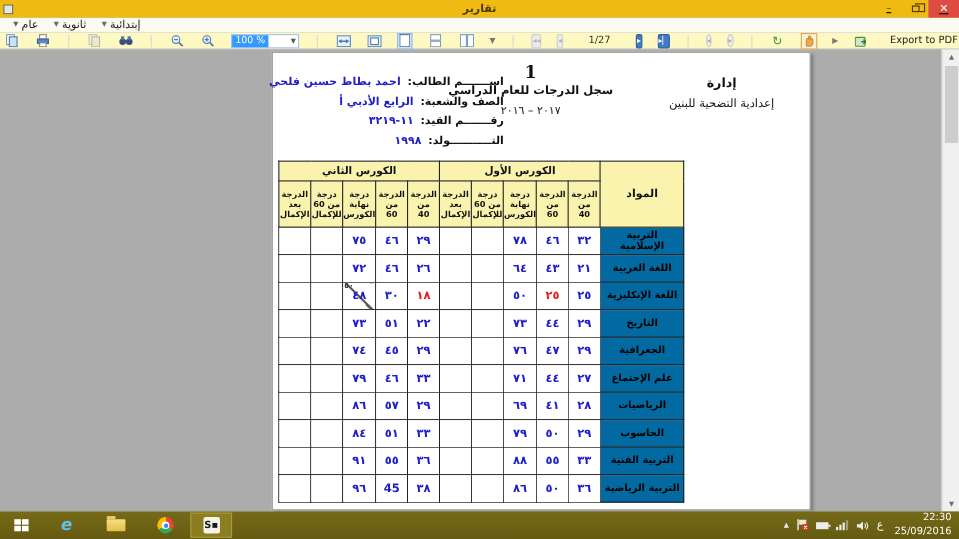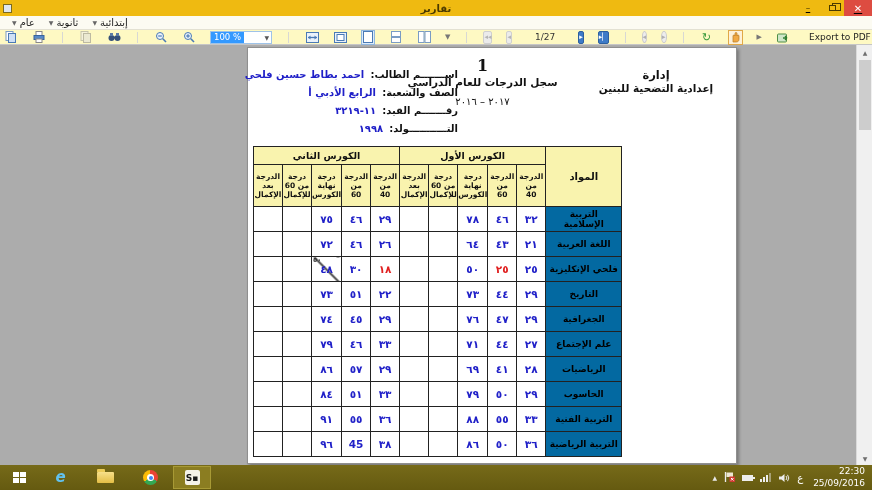--- a/index.html
+++ b/index.html
@@ -39,21 +39,21 @@
   .hand-box{border:1px solid #E0A847;background:#FDF1D8;height:15px;display:flex;align-items:center;padding:0 1px;}
   .mini-caret{color:#777;font-size:7px;}
   .export-btn{display:flex;align-items:center;gap:3px;padding:0 5px;cursor:default;white-space:nowrap;}
 
   
   .content{position:absolute;top:45px;left:0;width:856px;height:420px;background:#ACACAC;overflow:hidden;}
   .doc-page{position:absolute;left:247px;top:2px;width:490px;height:417px;background:#fff;border:1px solid #8f8f8f;box-shadow:2px 2px 3px rgba(0,0,0,.3);}
 
   .school-block{position:absolute;top:20px;left:342px;width:132px;text-align:center;direction:rtl;color:#111;}
   .school-l1{font-size:11.5px;font-weight:bold;}
-  .school-l2{font-size:10.5px;font-weight:bold;}
+  .school-l2{font-size:10.5px;font-weight:normal;margin-top:6px;}
   .center-block{position:absolute;top:8px;left:152px;width:165px;text-align:center;direction:rtl;color:#111;}
   .pgnum{font-size:16px;font-weight:bold;font-family:"DejaVu Serif",serif;}
   .doc-title{font-size:10.5px;font-weight:bold;margin-top:1px;}
   .doc-years{font-size:10px;font-weight:normal;margin-top:8px;}
   .student-block{position:absolute;top:21px;left:10px;width:200px;direction:rtl;font-size:10px;color:#111;}
   .stud-line{margin-bottom:7px;white-space:nowrap;}
   .stud-line .lbl{font-weight:bold;}
   .stud-line .val{font-weight:bold;color:#2020C8;margin-right:3px;}
 
   table.grades{position:absolute;left:5px;top:98px;border-collapse:collapse;direction:rtl;table-layout:fixed;}
@@ -335,21 +335,21 @@
             <td class="val-td">٦٤</td>
             <td class="val-td"></td>
             <td class="val-td"></td>
             <td class="val-td">٢٦</td>
             <td class="val-td">٤٦</td>
             <td class="val-td">٧٢</td>
             <td class="val-td"></td>
             <td class="val-td"></td>
           </tr>
           <tr>
-            <td class="subject-td">فلحي الإنكليزية</td>
+            <td class="subject-td">اللغة الإنكليزية</td>
             <td class="val-td">٢٥</td>
             <td class="val-td red">٢٥</td>
             <td class="val-td">٥٠</td>
             <td class="val-td"></td>
             <td class="val-td"></td>
             <td class="val-td red">١٨</td>
             <td class="val-td">٣٠</td>
             <td class="val-td slash-cell">٤٨<span class="corner-note">٥٠</span></td>
             <td class="val-td"></td>
             <td class="val-td"></td>

